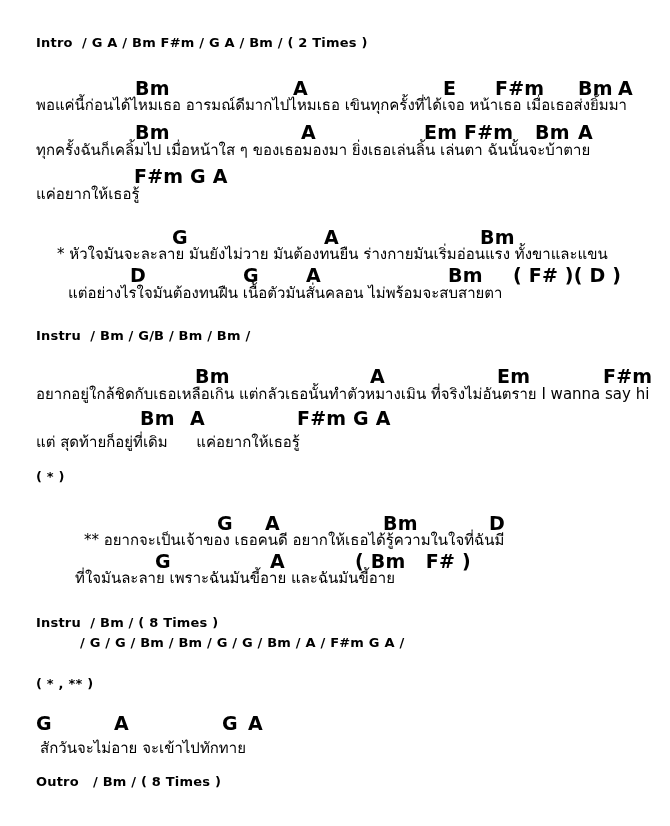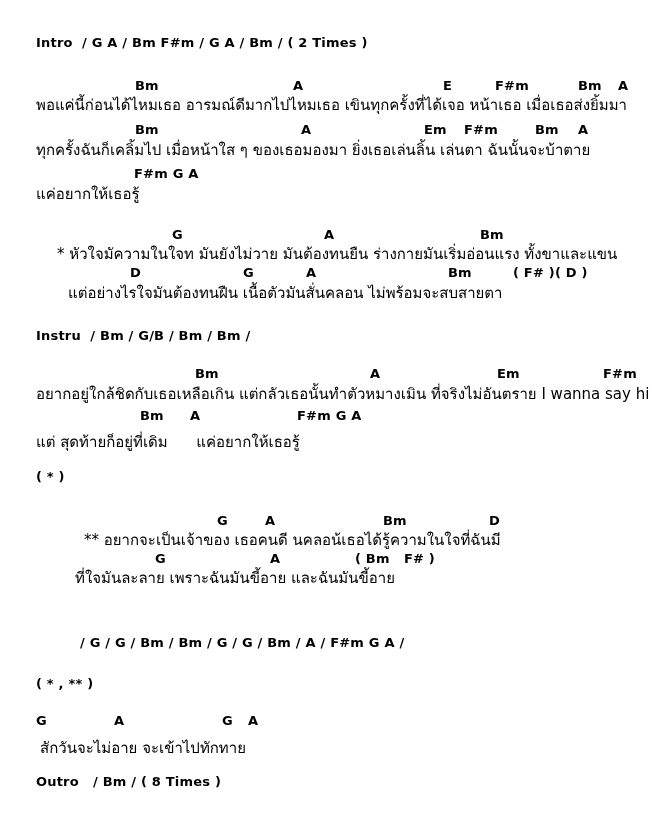--- a/index.html
+++ b/index.html
@@ -22,21 +22,21 @@
   }
   
   .run {
     position: absolute;
     white-space: pre;
     line-height: 1;
   }
   .chord {
     font-family: "DejaVu Sans", sans-serif;
     font-weight: bold;
-    font-size: 13px;
+    font-size: 19px;
     letter-spacing: 0.2px;
   }
   .lyric {
     font-family: "DejaVu Sans", sans-serif;
     font-weight: normal;
     font-size: 15px;
   }
   .label {
     font-family: "DejaVu Sans", sans-serif;
     font-weight: bold;
@@ -68,21 +68,21 @@
     <div class="run chord" style="left: 424px; top: 123px;">Em</div>
     <div class="run chord" style="left: 464px; top: 123px;">F#m</div>
     <div class="run chord" style="left: 535px; top: 123px;">Bm</div>
     <div class="run chord" style="left: 578px; top: 123px;">A</div>
     <div class="run lyric" style="left: 36px; top: 143px;">ทุกครั้งฉันก็เคลิ้มไป เมื่อหน้าใส ๆ ของเธอมองมา ยิ่งเธอเล่นลิ้น เล่นตา ฉันนั้นจะบ้าตาย</div>
     <div class="run chord" style="left: 134px; top: 167px;">F#m G A</div>
     <div class="run lyric" style="left: 36px; top: 187px;">แค่อยากให้เธอรู้</div>
     <div class="run chord" style="left: 172px; top: 228px;">G</div>
     <div class="run chord" style="left: 324px; top: 228px;">A</div>
     <div class="run chord" style="left: 480px; top: 228px;">Bm</div>
-    <div class="run lyric" style="left: 57px; top: 247px;">* หัวใจมัความในใจท มันยังไม่วาย มันต้องทนยืน ร่างกายมันเริ่มอ่อนแรง ทั้งขาและแขน</div>
+    <div class="run lyric" style="left: 57px; top: 247px;">* หัวใจมันจะละลาย มันยังไม่วาย มันต้องทนยืน ร่างกายมันเริ่มอ่อนแรง ทั้งขาและแขน</div>
     <div class="run chord" style="left: 130px; top: 266px;">D</div>
     <div class="run chord" style="left: 243px; top: 266px;">G</div>
     <div class="run chord" style="left: 306px; top: 266px;">A</div>
     <div class="run chord" style="left: 448px; top: 266px;">Bm</div>
     <div class="run chord" style="left: 513px; top: 266px;">( F# )( D )</div>
     <div class="run label" style="left: 36px; top: 329px;">Instru  / Bm / G/B / Bm / Bm /</div>
     <div class="run lyric" style="left: 68px; top: 286px;">แต่อย่างไรใจมันต้องทนฝืน เนื้อตัวมันสั่นคลอน ไม่พร้อมจะสบสายตา</div>
     <div class="run chord" style="left: 195px; top: 367px;">Bm</div>
     <div class="run chord" style="left: 370px; top: 367px;">A</div>
     <div class="run chord" style="left: 497px; top: 367px;">Em</div>
@@ -90,25 +90,26 @@
     <div class="run lyric" style="left: 36px; top: 387px; text-align: right;">อยากอยู่ใกล้ชิดกับเธอเหลือเกิน แต่กลัวเธอนั้นทำตัวหมางเมิน ที่จริงไม่อันตราย I wanna say hi</div>
     <div class="run chord" style="left: 140px; top: 409px;">Bm</div>
     <div class="run chord" style="left: 190px; top: 409px;">A</div>
     <div class="run chord" style="left: 297px; top: 409px;">F#m G A</div>
     <div class="run lyric" style="left: 36px; top: 429px; margin-top: 6px;">แต่ สุดท้ายก็อยู่ที่เดิม      แค่อยากให้เธอรู้</div>
     <div class="run marker" style="left: 36px; top: 470px;">( * )</div>
     <div class="run chord" style="left: 217px; top: 514px;">G</div>
     <div class="run chord" style="left: 265px; top: 514px;">A</div>
     <div class="run chord" style="left: 383px; top: 514px;">Bm</div>
     <div class="run chord" style="left: 489px; top: 514px;">D</div>
-    <div class="run lyric" style="left: 84px; top: 533px;">** อยากจะเป็นเจ้าของ เธอคนดี นคลอน้เธอได้รู้ความในใจที่ฉันมี</div>
+    <div class="run lyric" style="left: 84px; top: 533px;">** อยากจะเป็นเจ้าของ เธอคนดี อยากให้เธอได้รู้ความในใจที่ฉันมี</div>
     <div class="run chord" style="left: 155px; top: 552px;">G</div>
     <div class="run chord" style="left: 270px; top: 552px;">A</div>
     <div class="run chord" style="left: 355px; top: 552px;">( Bm   F# )</div>
     <div class="run lyric" style="left: 75px; top: 571px;">ที่ใจมันละลาย เพราะฉันมันขี้อาย และฉันมันขี้อาย</div>
+    <div class="run label" style="left: 36px; top: 616px;">Instru  / Bm / ( 8 Times )</div>
     <div class="run label" style="left: 80px; top: 636px;">/ G / G / Bm / Bm / G / G / Bm / A / F#m G A /</div>
     <div class="run marker" style="left: 36px; top: 677px;">( * , ** )</div>
     <div class="run chord" style="left: 36px; top: 714px;">G</div>
     <div class="run chord" style="left: 114px; top: 714px;">A</div>
     <div class="run chord" style="left: 222px; top: 714px;">G</div>
     <div class="run chord" style="left: 248px; top: 714px;">A</div>
     <div class="run lyric" style="left: 40px; top: 733px; margin-top: 8px;">สักวันจะไม่อาย จะเข้าไปทักทาย</div>
     <div class="run label" style="left: 36px; top: 775px;">Outro   / Bm / ( 8 Times )</div>
   </div>
 

